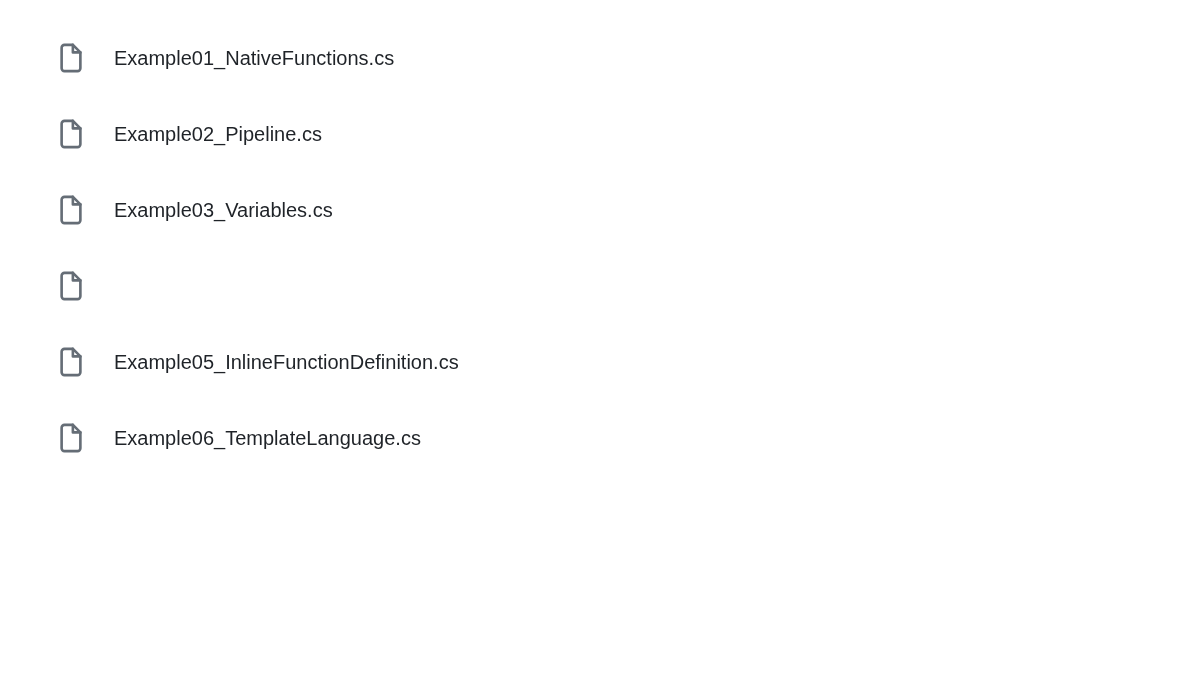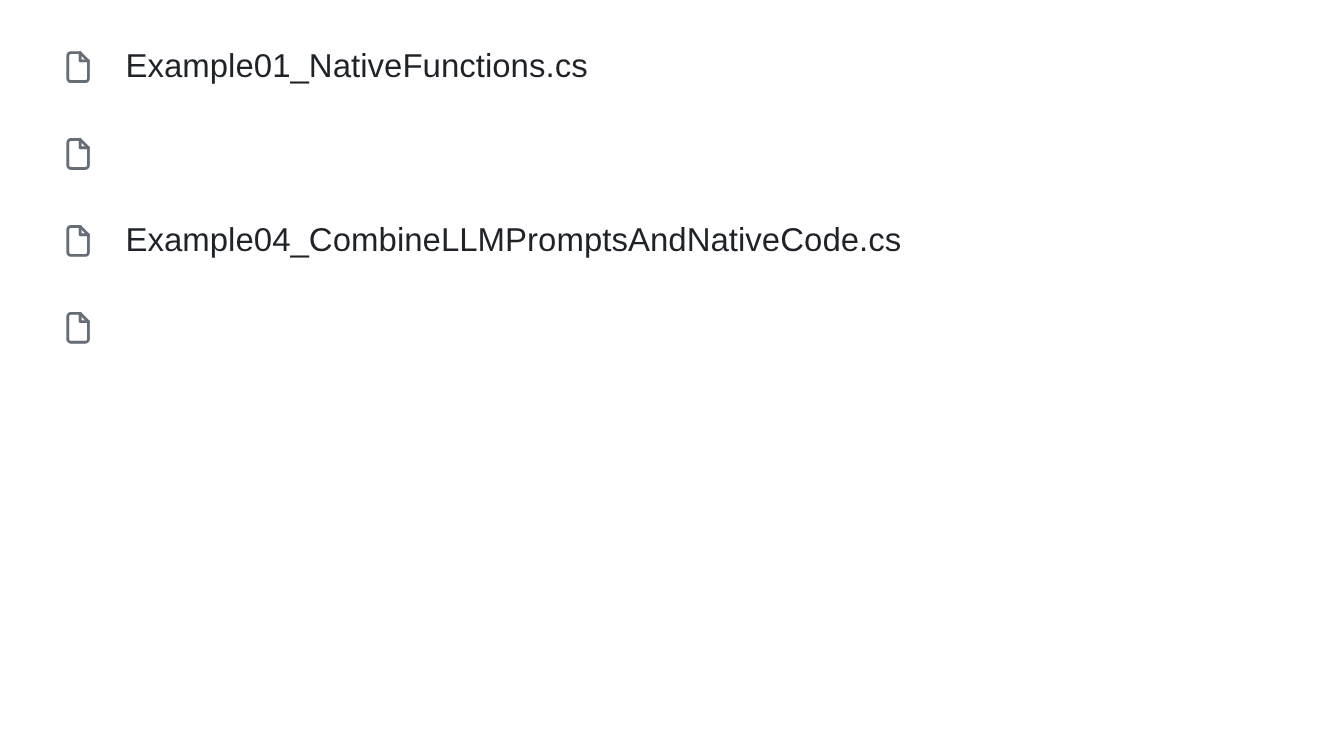--- a/index.html
+++ b/index.html
@@ -27,66 +27,85 @@
       height: 36px;
       flex-shrink: 0;
       color: #656d76;
     }
     .file-icon svg {
       width: 100%;
       height: 100%;
       display: block;
     }
     .file-name {
-      font-size: 30px;
+      font-size: 20px;
       color: #1f2328;
       line-height: 1.4;
       white-space: nowrap;
     }
   </style>
 </head>
 <body>
 
 <div class="file-list">
 
   <div class="file-row">
     <span class="file-icon">
       <svg viewBox="0 0 16 16" fill="none" stroke="currentColor" stroke-width="1.4" stroke-linecap="round" stroke-linejoin="round">
         <path d="M3 2.5 A1.5 1.5 0 0 1 4.5 1 H9 L13 5 V13.5 A1.5 1.5 0 0 1 11.5 15 H4.5 A1.5 1.5 0 0 1 3 13.5 Z"></path>
         <path d="M9 1 V5 H13"></path>
       </svg>
     </span>
     <span class="file-name">Example01_NativeFunctions.cs</span>
   </div>
 
+  <div class="file-row">
+    <span class="file-icon">
+      <svg viewBox="0 0 16 16" fill="none" stroke="currentColor" stroke-width="1.4" stroke-linecap="round" stroke-linejoin="round">
+        <path d="M3 2.5 A1.5 1.5 0 0 1 4.5 1 H9 L13 5 V13.5 A1.5 1.5 0 0 1 11.5 15 H4.5 A1.5 1.5 0 0 1 3 13.5 Z"></path>
+        <path d="M9 1 V5 H13"></path>
+      </svg>
+    </span>
+    <span class="file-name">Example02_Pipeline.cs</span>
+  </div>
+
+  <div class="file-row">
+    <span class="file-icon">
+      <svg viewBox="0 0 16 16" fill="none" stroke="currentColor" stroke-width="1.4" stroke-linecap="round" stroke-linejoin="round">
+        <path d="M3 2.5 A1.5 1.5 0 0 1 4.5 1 H9 L13 5 V13.5 A1.5 1.5 0 0 1 11.5 15 H4.5 A1.5 1.5 0 0 1 3 13.5 Z"></path>
+        <path d="M9 1 V5 H13"></path>
+      </svg>
+    </span>
+    <span class="file-name">Example03_Variables.cs</span>
+  </div>
 
   <div class="file-row">
     <span class="file-icon">
       <svg viewBox="0 0 16 16" fill="none" stroke="currentColor" stroke-width="1.4" stroke-linecap="round" stroke-linejoin="round">
         <path d="M3 2.5 A1.5 1.5 0 0 1 4.5 1 H9 L13 5 V13.5 A1.5 1.5 0 0 1 11.5 15 H4.5 A1.5 1.5 0 0 1 3 13.5 Z"></path>
         <path d="M9 1 V5 H13"></path>
       </svg>
     </span>
   </div>
 
   <div class="file-row">
     <span class="file-icon">
       <svg viewBox="0 0 16 16" fill="none" stroke="currentColor" stroke-width="1.4" stroke-linecap="round" stroke-linejoin="round">
         <path d="M3 2.5 A1.5 1.5 0 0 1 4.5 1 H9 L13 5 V13.5 A1.5 1.5 0 0 1 11.5 15 H4.5 A1.5 1.5 0 0 1 3 13.5 Z"></path>
         <path d="M9 1 V5 H13"></path>
       </svg>
     </span>
-    <span class="file-name">Example04_CombineLLMPromptsAndNativeCode.cs</span>
+    <span class="file-name">Example05_InlineFunctionDefinition.cs</span>
   </div>
 
   <div class="file-row">
     <span class="file-icon">
       <svg viewBox="0 0 16 16" fill="none" stroke="currentColor" stroke-width="1.4" stroke-linecap="round" stroke-linejoin="round">
         <path d="M3 2.5 A1.5 1.5 0 0 1 4.5 1 H9 L13 5 V13.5 A1.5 1.5 0 0 1 11.5 15 H4.5 A1.5 1.5 0 0 1 3 13.5 Z"></path>
         <path d="M9 1 V5 H13"></path>
       </svg>
     </span>
+    <span class="file-name">Example06_TemplateLanguage.cs</span>
   </div>
-
 
 
 
 </div>
 
 </body></html>

